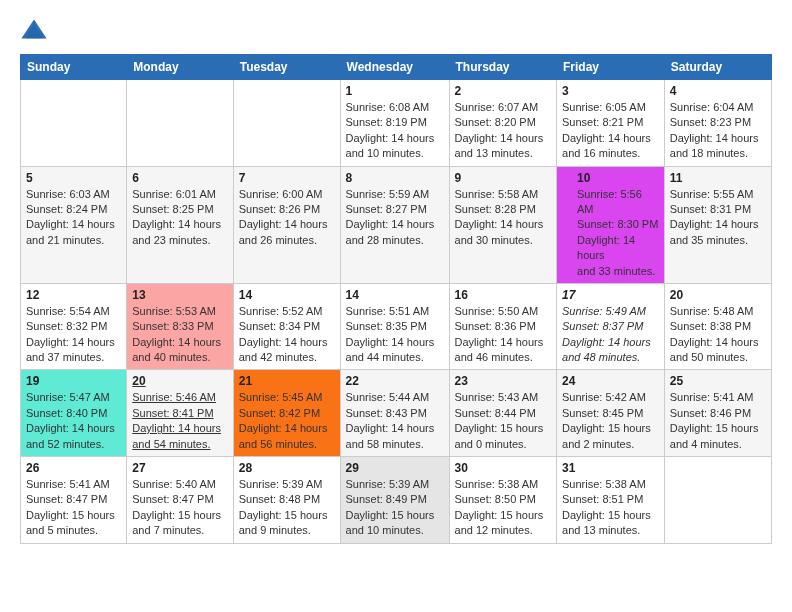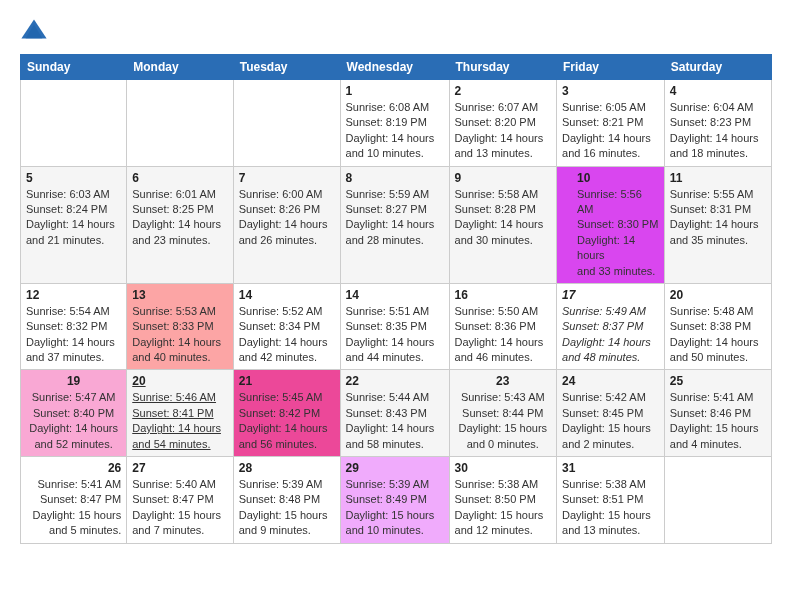--- a/index.html
+++ b/index.html
@@ -212,63 +212,63 @@
           <td style="background: rgb(255, 255, 255); font-style: italic;">
             <span class="day-number">17</span>
             <div class="day-detail">Sunrise: 5:49 AM<br>Sunset: 8:37 PM<br>Daylight: 14 hours<br>and 48 minutes.</div>
           </td>
           <td style="background: rgb(255, 255, 255);">
             <span class="day-number">20</span>
             <div class="day-detail">Sunrise: 5:48 AM<br>Sunset: 8:38 PM<br>Daylight: 14 hours<br>and 50 minutes.</div>
           </td>
         </tr>
         <tr>
-          <td style="background: #f9a8d4; text-align: center;">
+          <td style="background: #5eead4;">
             <span class="day-number">19</span>
             <div class="day-detail">Sunrise: 5:47 AM<br>Sunset: 8:40 PM<br>Daylight: 14 hours<br>and 52 minutes.</div>
           </td>
           <td style="background: rgb(245, 245, 245); text-decoration: underline;">
             <span class="day-number">20</span>
             <div class="day-detail">Sunrise: 5:46 AM<br>Sunset: 8:41 PM<br>Daylight: 14 hours<br>and 54 minutes.</div>
           </td>
-          <td style="background: #ec4899;">
+          <td style="background: #f97316;">
             <span class="day-number">21</span>
             <div class="day-detail">Sunrise: 5:45 AM<br>Sunset: 8:42 PM<br>Daylight: 14 hours<br>and 56 minutes.</div>
           </td>
           <td style="background: rgb(245, 245, 245); margin-left: 41px;">
             <span class="day-number">22</span>
             <div class="day-detail">Sunrise: 5:44 AM<br>Sunset: 8:43 PM<br>Daylight: 14 hours<br>and 58 minutes.</div>
           </td>
-          <td style="background: rgb(245, 245, 245); text-align: center;">
+          <td style="background: rgb(245, 245, 245);">
             <span class="day-number">23</span>
             <div class="day-detail">Sunrise: 5:43 AM<br>Sunset: 8:44 PM<br>Daylight: 15 hours<br>and 0 minutes.</div>
           </td>
           <td style="background: rgb(245, 245, 245);">
             <span class="day-number">24</span>
             <div class="day-detail">Sunrise: 5:42 AM<br>Sunset: 8:45 PM<br>Daylight: 15 hours<br>and 2 minutes.</div>
           </td>
           <td style="background: rgb(245, 245, 245);">
             <span class="day-number">25</span>
             <div class="day-detail">Sunrise: 5:41 AM<br>Sunset: 8:46 PM<br>Daylight: 15 hours<br>and 4 minutes.</div>
           </td>
         </tr>
         <tr>
-          <td style="background: rgb(255, 255, 255); text-align: right;">
+          <td style="background: rgb(255, 255, 255);">
             <span class="day-number">26</span>
             <div class="day-detail">Sunrise: 5:41 AM<br>Sunset: 8:47 PM<br>Daylight: 15 hours<br>and 5 minutes.</div>
           </td>
           <td style="background: rgb(255, 255, 255);">
             <span class="day-number">27</span>
             <div class="day-detail">Sunrise: 5:40 AM<br>Sunset: 8:47 PM<br>Daylight: 15 hours<br>and 7 minutes.</div>
           </td>
           <td style="background: rgb(255, 255, 255);">
             <span class="day-number">28</span>
             <div class="day-detail">Sunrise: 5:39 AM<br>Sunset: 8:48 PM<br>Daylight: 15 hours<br>and 9 minutes.</div>
           </td>
-          <td style="background: #f0abfc; margin-left: 24px;">
+          <td style="background: #e5e5e5; margin-left: 24px;">
             <span class="day-number">29</span>
             <div class="day-detail">Sunrise: 5:39 AM<br>Sunset: 8:49 PM<br>Daylight: 15 hours<br>and 10 minutes.</div>
           </td>
           <td style="background: rgb(255, 255, 255); margin-top: 21px;">
             <span class="day-number">30</span>
             <div class="day-detail">Sunrise: 5:38 AM<br>Sunset: 8:50 PM<br>Daylight: 15 hours<br>and 12 minutes.</div>
           </td>
           <td style="background: rgb(255, 255, 255);">
             <span class="day-number">31</span>
             <div class="day-detail">Sunrise: 5:38 AM<br>Sunset: 8:51 PM<br>Daylight: 15 hours<br>and 13 minutes.</div>

